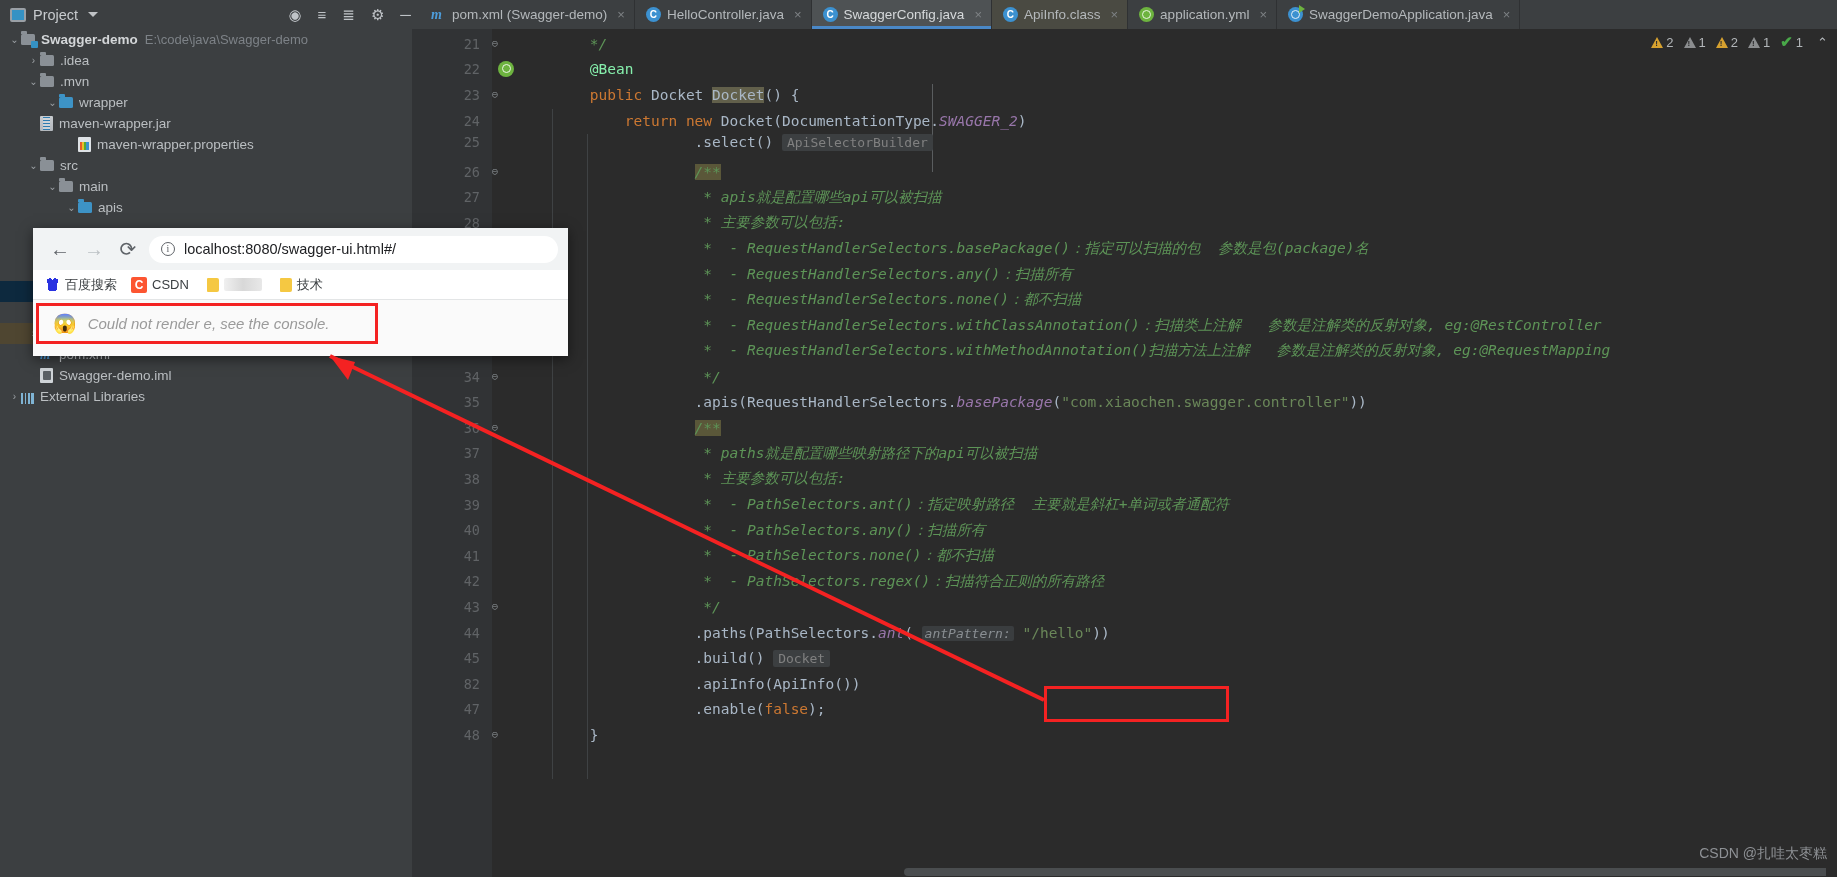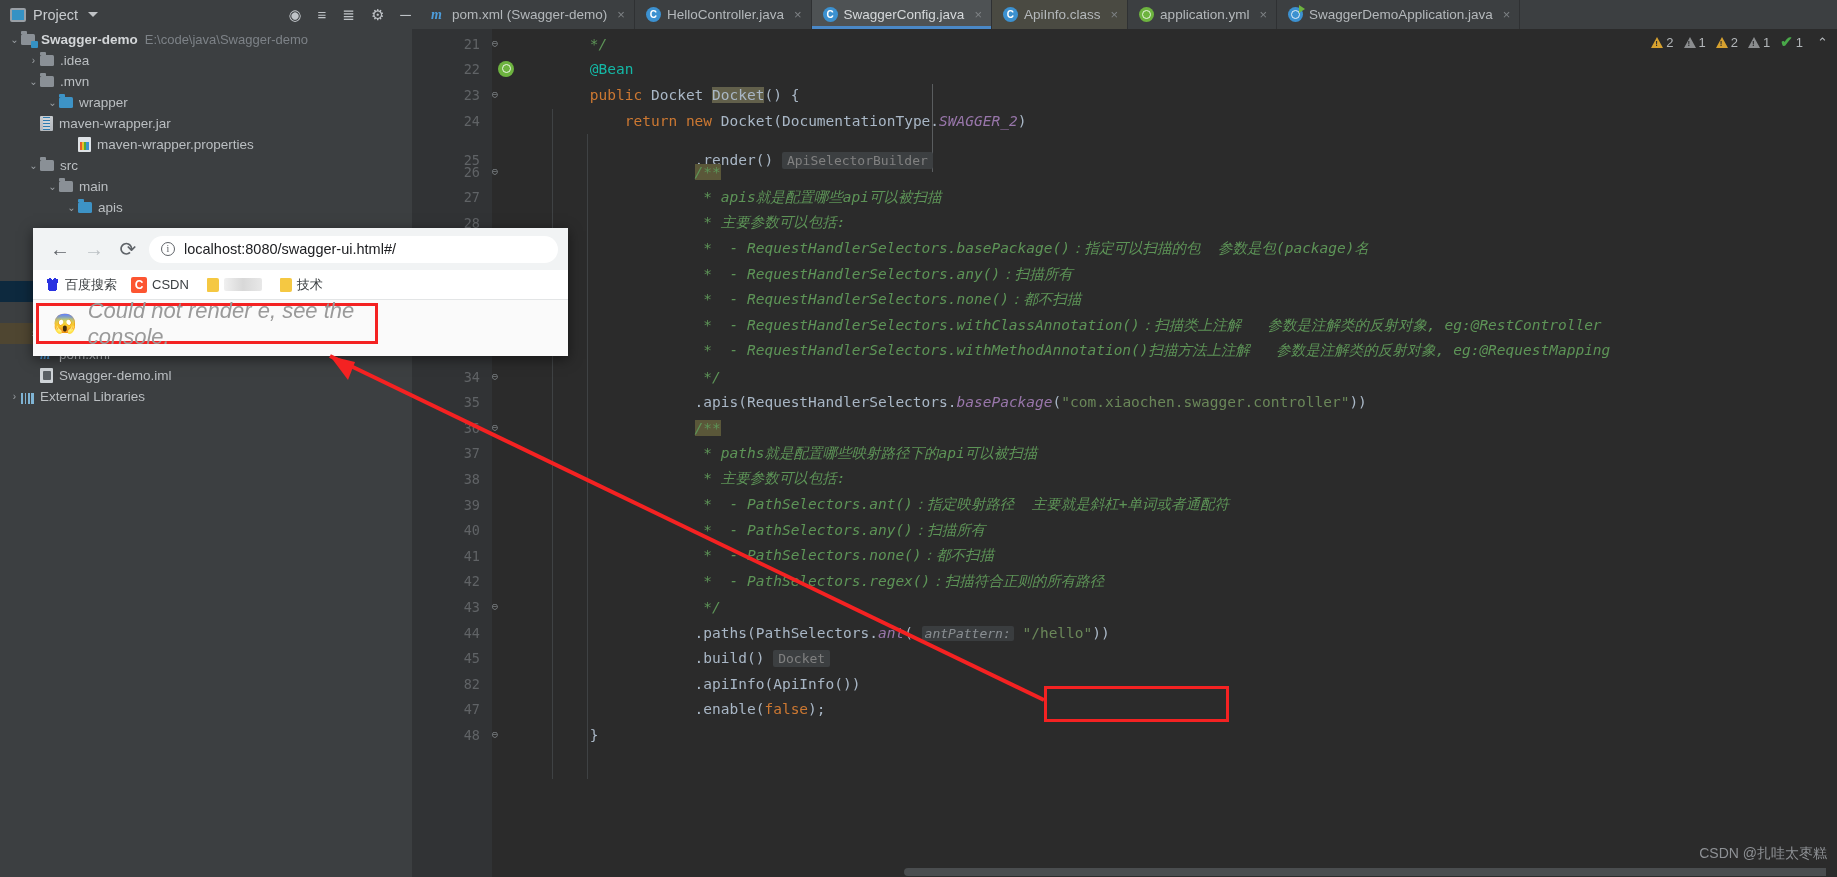--- a/index.html
+++ b/index.html
@@ -127,21 +127,21 @@
   }
   .lnum {
     width:68px; text-align:right; color:#606366; font-size:13.5px; flex:none;
     font-family:"DejaVu Sans Mono", monospace;
   }
   .fold { width:30px; text-align:center; color:#787d80; font-size:11px; flex:none; }
   .code { padding-left:10px; color:#a9b7c6; }
 
   .kw{color:#cc7832;} .str{color:#6a8759;} .cmt{color:#5d9457;font-style:italic;}
   .cls{color:#a9b7c6;} .fld{color:#9876aa;font-style:italic;}
-  .anno{color:#14b8a6;margin-top:27px;}
+  .anno{color:#86efac;margin-top:27px;}
   .hl{background:#62604b;}
   .hint{background:#3c3f41;color:#808080;border-radius:2px;padding:1px 5px;font-size:13px;}
   .param{background:#3a3d3f;color:#8a8f93;border-radius:2px;padding:0 3px;font-size:13px;font-style:italic;}
   .cmt-hl{background:#5a5739;}
 
   .springleaf{
     position:absolute; left:86px; width:16px;height:16px;border-radius:50%;background:#6db33f;
     display:flex;align-items:center;justify-content:center;
   }
   .springleaf::after{content:"";width:7px;height:7px;border:1.6px solid #eef7e8;border-radius:50%;}
@@ -193,21 +193,21 @@
   .bm-csdn{width:16px;height:16px;background:#fc5531;border-radius:2px;color:#fff;
     font-size:12px;font-weight:bold;text-align:center;line-height:16px;}
   .bm-folder{width:12px;height:14px;background:#f5c842;border-radius:1px 2px 2px 1px;}
   .bm-blur{width:38px;height:13px;background:linear-gradient(90deg,#f0f0f0,#d8d8d8,#e8e8e8);border-radius:2px;}
   .berror-wrap { height:56px; background:#fafafa; padding:6px 0 0 0; position:relative; }
   .berror {
     position:absolute; left:3px; top:3px; width:342px; height:41px;
     border:3px solid #f42222; background:#fafafa; display:flex; align-items:center; padding-left:14px; gap:11px;
   }
   .scream { font-size:19px; line-height:1; }
-  .errtext { font-size:22px; color:#9a9a9a; font-style:italic; font-family:"Liberation Sans", sans-serif;}
+  .errtext { font-size:15px; color:#9a9a9a; font-style:italic; font-family:"Liberation Sans", sans-serif;}
 
   
   .redbox {
     position:absolute; border:3px solid #f42222; pointer-events:none;
   }
   .arrowline { position:absolute; pointer-events:none; }
   .watermark {
     position:absolute; right:10px; bottom:14px; color:#8e9195; font-size:14px;
   }
 </style>
@@ -360,21 +360,21 @@
     <div class="anno-col"></div>
     <div class="foldline"></div>
     <div class="indentline" style="left:140px; top:80px; height:670px;"></div>
     <div class="indentline" style="left:175px; top:105px; height:645px;"></div>
     <div id="codearea">
         <div class="codeline" style="top: 2px;"><span class="lnum">21</span><span class="fold">⊖</span><span class="code">        <span class="cmt">*/</span></span></div>
         <div class="codeline" style="top: 27.6px;"><span class="lnum">22</span><span class="fold"></span><span class="code">        <span class="anno">@Bean</span></span></div>
         <div class="springleaf" style="top: 31.6px;"></div>
         <div class="codeline" style="top: 53.2px;"><span class="lnum">23</span><span class="fold">⊖</span><span class="code">        <span class="kw">public</span> <span class="cls">Docket</span> <span class="hl">Docket</span><span class="cls">() {</span></span></div>
         <div class="codeline" style="top: 78.8px;"><span class="lnum">24</span><span class="fold"></span><span class="code">            <span class="kw">return</span> <span class="kw">new</span> <span class="cls">Docket(DocumentationType.</span><span class="fld">SWAGGER_2</span><span class="cls">)</span></span></div>
-        <div class="codeline" style="top: 118px;"><span class="lnum">25</span><span class="fold"></span><span class="code">                    <span class="cls">.render()</span> <span class="hint">ApiSelectorBuilder</span></span></div>
+        <div class="codeline" style="top: 100px;"><span class="lnum">25</span><span class="fold"></span><span class="code">                    <span class="cls">.select()</span> <span class="hint">ApiSelectorBuilder</span></span></div>
         <div class="codeline" style="top: 130px;"><span class="lnum">26</span><span class="fold">⊖</span><span class="code">                    <span class="cmt-hl"><span class="cmt">/**</span></span></span></div>
         <div class="codeline" style="top: 155.6px;"><span class="lnum">27</span><span class="fold"></span><span class="code">                     <span class="cmt">* apis就是配置哪些api可以被扫描</span></span></div>
         <div class="codeline" style="top: 181.2px;"><span class="lnum">28</span><span class="fold"></span><span class="code">                     <span class="cmt">* 主要参数可以包括:</span></span></div>
         <div class="codeline" style="top: 206.8px;"><span class="lnum">29</span><span class="fold"></span><span class="code">                     <span class="cmt">*  - RequestHandlerSelectors.basePackage()：指定可以扫描的包  参数是包(package)名</span></span></div>
         <div class="codeline" style="top: 232.4px;"><span class="lnum">30</span><span class="fold"></span><span class="code">                     <span class="cmt">*  - RequestHandlerSelectors.any()：扫描所有</span></span></div>
         <div class="codeline" style="top: 258px;"><span class="lnum">31</span><span class="fold"></span><span class="code">                     <span class="cmt">*  - RequestHandlerSelectors.none()：都不扫描</span></span></div>
         <div class="codeline" style="top: 283.6px;"><span class="lnum">32</span><span class="fold"></span><span class="code">                     <span class="cmt">*  - RequestHandlerSelectors.withClassAnnotation()：扫描类上注解   参数是注解类的反射对象, eg:@RestController</span></span></div>
         <div class="codeline" style="top: 309.2px;"><span class="lnum">33</span><span class="fold"></span><span class="code">                     <span class="cmt">*  - RequestHandlerSelectors.withMethodAnnotation()扫描方法上注解   参数是注解类的反射对象, eg:@RequestMapping</span></span></div>
         <div class="codeline" style="top: 334.8px;"><span class="lnum">34</span><span class="fold">⊖</span><span class="code">                     <span class="cmt">*/</span></span></div>
         <div class="codeline" style="top: 360.4px;"><span class="lnum">35</span><span class="fold"></span><span class="code">                    <span class="cls">.apis(RequestHandlerSelectors.</span><span class="fld">basePackage</span><span class="cls">(</span><span class="str">"com.xiaochen.swagger.controller"</span><span class="cls">))</span></span></div>

